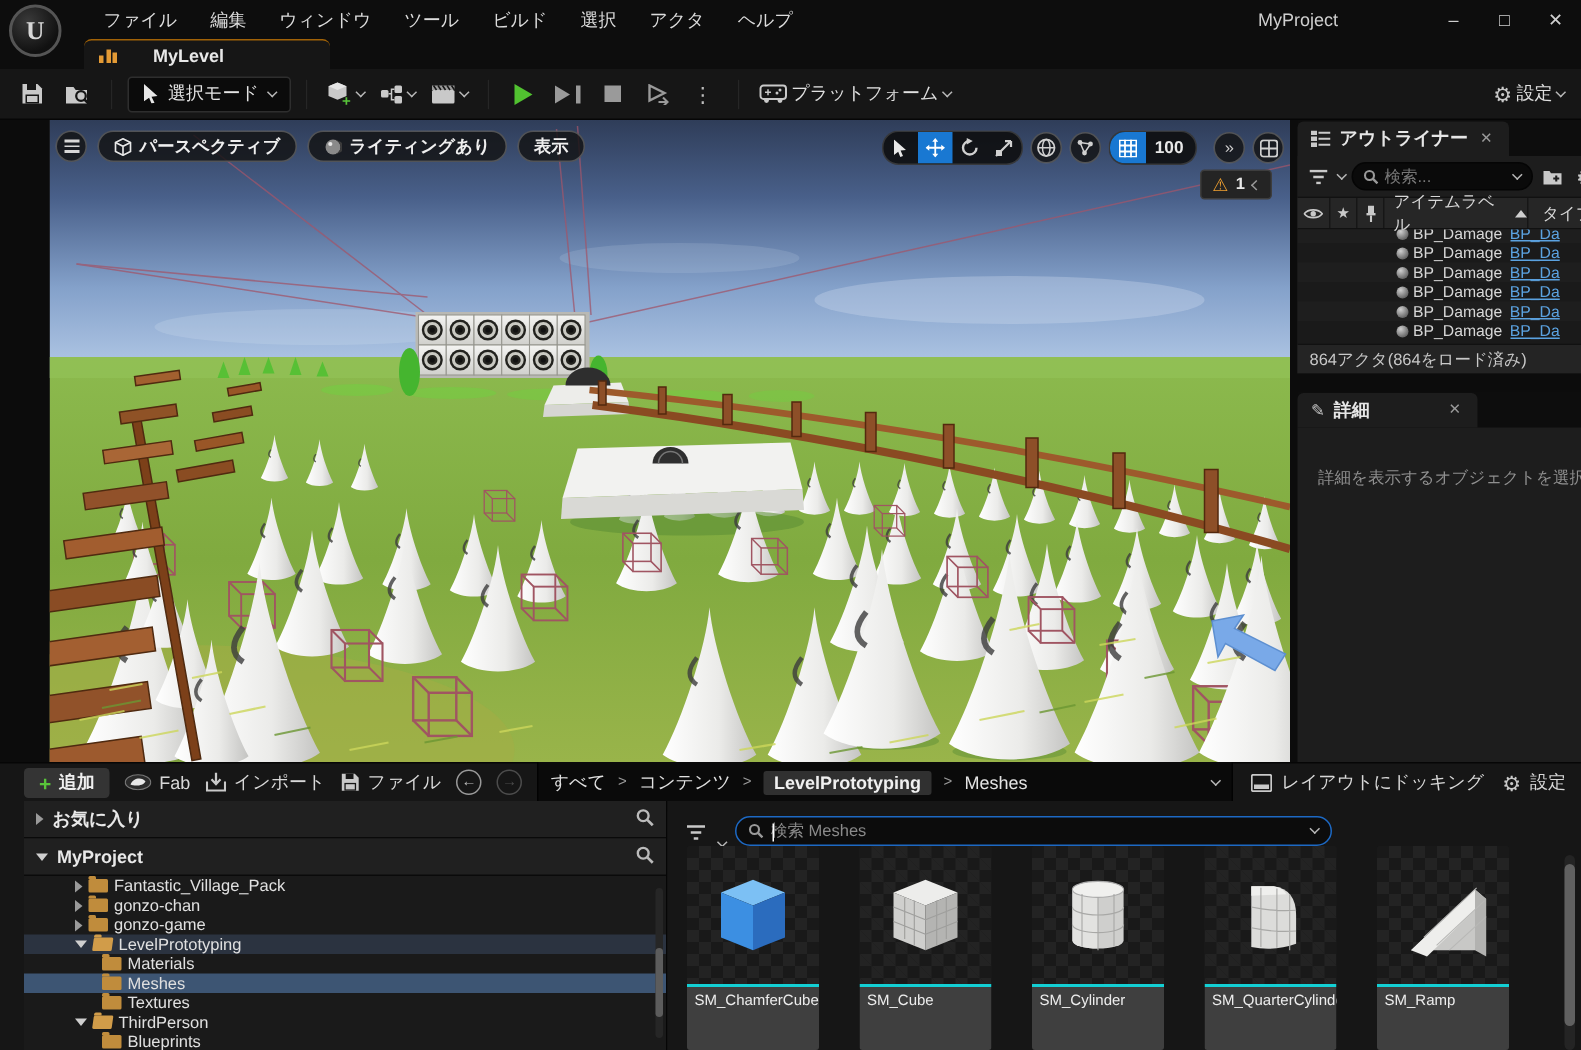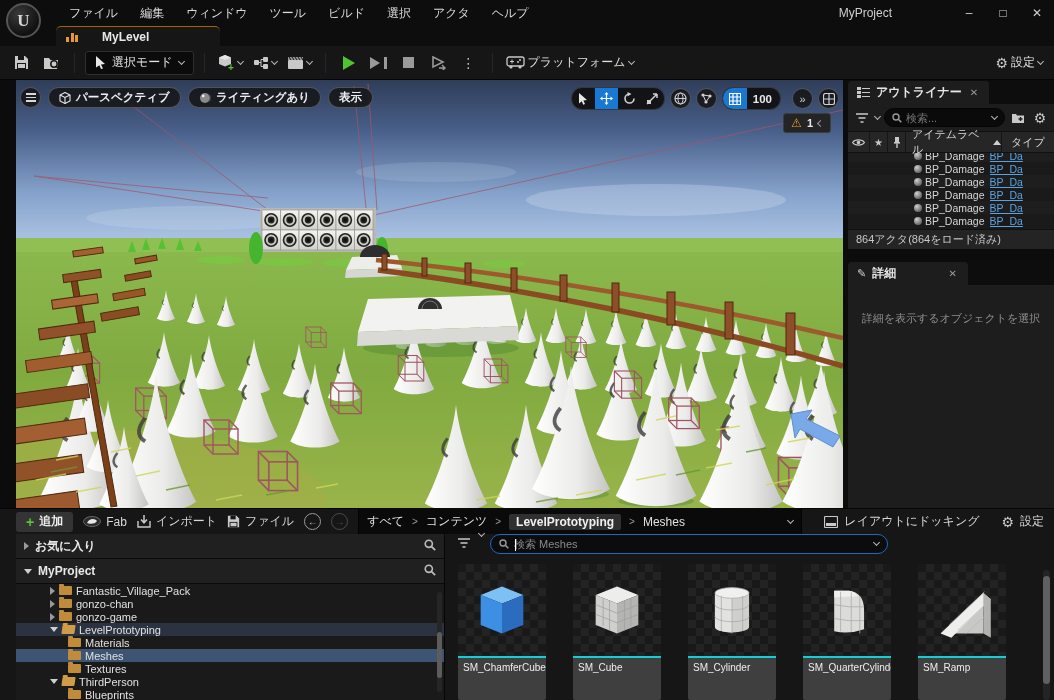--- a/index.html
+++ b/index.html
@@ -37,21 +37,21 @@
   .play-tri{width:0;height:0;border-left:12px solid #51c230;border-top:7px solid transparent;border-bottom:7px solid transparent;}
   .gray-tri{width:0;height:0;border-left:10px solid #9a9a9a;border-top:6px solid transparent;border-bottom:6px solid transparent;}
   .stop-sq{width:11px;height:11px;background:#9a9a9a;}
   .skip-bar{width:3px;height:12px;background:#9a9a9a;margin-left:1px;}
   .vdots{color:#bdbdbd;font-size:14px;letter-spacing:0;line-height:10px;}
   .dd-label{color:#e0e0e0;}
   .right-tools{margin-left:auto;display:flex;align-items:center;gap:6px;}
   .gear{color:#c9c9c9;font-size:14px;line-height:12px;}
 
   
-  .main{height:428px;display:flex;background:#0c0c0c;padding-left:16px;}
+  .main{height:428px;display:flex;background:#0c0c0c;padding-left:33px;}
   .viewport{position:relative;width:827px;height:428px;background:#222;overflow:hidden;flex:none;}
   .scene{position:absolute;inset:0;display:block;}
 
   
   .vp-topbar{position:absolute;top:7px;left:4px;display:flex;align-items:center;gap:7px;z-index:3;}
   .vp-circle{width:21px;height:21px;border-radius:50%;background:rgba(18,18,18,.82);border:1px solid rgba(150,150,150,.45);
     display:flex;align-items:center;justify-content:center;flex-direction:column;gap:2px;}
   .vp-circle i{display:block;width:10px;height:1.5px;background:#d8d8d8;}
   .vp-pill{height:21px;border-radius:11px;background:rgba(18,18,18,.82);border:1px solid rgba(150,150,150,.45);
     display:flex;align-items:center;gap:5px;padding:0 10px;color:#efefef;font-size:11.5px;font-weight:bold;}
@@ -103,21 +103,21 @@
   .cb-header{height:26px;display:flex;align-items:center;padding:0 10px 0 16px;gap:10px;border-top:1px solid #060606;}
   .add-btn{height:20px;background:#343434;border-radius:3px;display:flex;align-items:center;gap:5px;padding:0 10px;color:#efefef;font-weight:bold;}
   .plus{color:#58c43a;font-size:14px;font-weight:bold;line-height:10px;}
   .cb-tool{display:flex;align-items:center;gap:5px;color:#d8d8d8;}
   .nav-circle{width:17px;height:17px;border-radius:50%;border:1.4px solid #9a9a9a;display:flex;align-items:center;justify-content:center;color:#bdbdbd;font-size:10px;line-height:10px;}
   .nav-circle.dim{border-color:#4c4c4c;color:#4c4c4c;}
   .crumb-bar{flex:1;height:38px;background:#0a0a0a;border:1px solid #020202;border-radius:3px;display:flex;align-items:center;padding:0 8px;gap:8px;color:#e2e2e2;}
   .crumb-sep{color:#9a9a9a;font-size:10px;}
   .crumb-chip{background:#303030;border-radius:2px;padding:1px 7px;font-weight:bold;color:#f0f0f0;}
   .crumb-bar .chev{margin-left:auto;}
-  .cb-right{display:flex;align-items:center;gap:6px;color:#d8d8d8;margin-left:12px;}
+  .cb-right{display:flex;align-items:center;gap:6px;color:#d8d8d8;margin-left:2px;}
   .cb-body{flex:1;display:flex;min-height:0;}
 
   
   .tree{width:429px;margin-left:16px;background:#1a1a1a;border-right:1px solid #060606;position:relative;flex:none;overflow:hidden;}
   .tree-head{height:25px;display:flex;align-items:center;padding:0 8px;gap:6px;background:#202020;border-bottom:1px solid #0a0a0a;color:#e8e8e8;font-weight:bold;}
   .tree-head .mag{margin-left:auto;}
   .arr-r{width:0;height:0;border-top:4px solid transparent;border-bottom:4px solid transparent;border-left:5px solid #9a9a9a;}
   .arr-d{width:0;height:0;border-left:4px solid transparent;border-right:4px solid transparent;border-top:5px solid #cfcfcf;}
   .ti{height:13px;display:flex;align-items:center;gap:4px;font-size:11px;color:#e0e0e0;padding-left:34px;}
   .ti.d2{padding-left:52px;}
@@ -125,21 +125,21 @@
   .ti.sel{background:#3d5573;}
   .folder{width:13px;height:9px;background:#c08c3c;border-radius:1px;position:relative;flex:none;}
   .folder::before{content:"";position:absolute;top:-2px;left:0;width:5px;height:2px;background:#c08c3c;border-radius:1px 1px 0 0;}
   .folder.open{background:#d19c49;transform:skewX(-8deg);}
   .folder.open::before{background:#d19c49;}
   .tree-scroll{position:absolute;right:2px;top:58px;width:5px;height:100px;background:#262626;border-radius:3px;}
   .tree-scroll i{display:block;width:5px;height:46px;background:#5c5c5c;border-radius:3px;margin-top:40px;}
 
   
   .assets{flex:1;display:flex;flex-direction:column;position:relative;min-width:0;background:#161616;}
-  .assets-toolbar{height:30px;display:flex;align-items:flex-start;gap:6px;padding:0 10px;}
+  .assets-toolbar{height:30px;display:flex;align-items:flex-end;gap:6px;padding:0 10px;}
   .asset-search{width:398px;height:20px;background:#0c0c0c;border:1px solid #1d69c4;border-radius:11px;display:flex;align-items:center;gap:5px;padding:0 8px;position:relative;}
   .asset-search input{flex:1;background:transparent;border:none;outline:none;color:#ddd;font-size:11px;font-family:inherit;}
   .asset-search input::placeholder{color:#8a8a8a;}
   .caret{position:absolute;left:24px;top:4px;width:1px;height:12px;background:#fff;}
   .tiles{flex:1;display:flex;gap:27px;padding-left:13px;overflow:hidden;}
   .tile{width:88px;flex:none;display:flex;flex-direction:column;border-radius:2px;overflow:hidden;}
   .thumb{height:92px;position:relative;display:flex;align-items:center;justify-content:center;
     background-color:#191919;
     background-image:linear-gradient(45deg,#232323 25%,transparent 25%,transparent 75%,#232323 75%),
                      linear-gradient(45deg,#232323 25%,#191919 25%,#191919 75%,#232323 75%);

